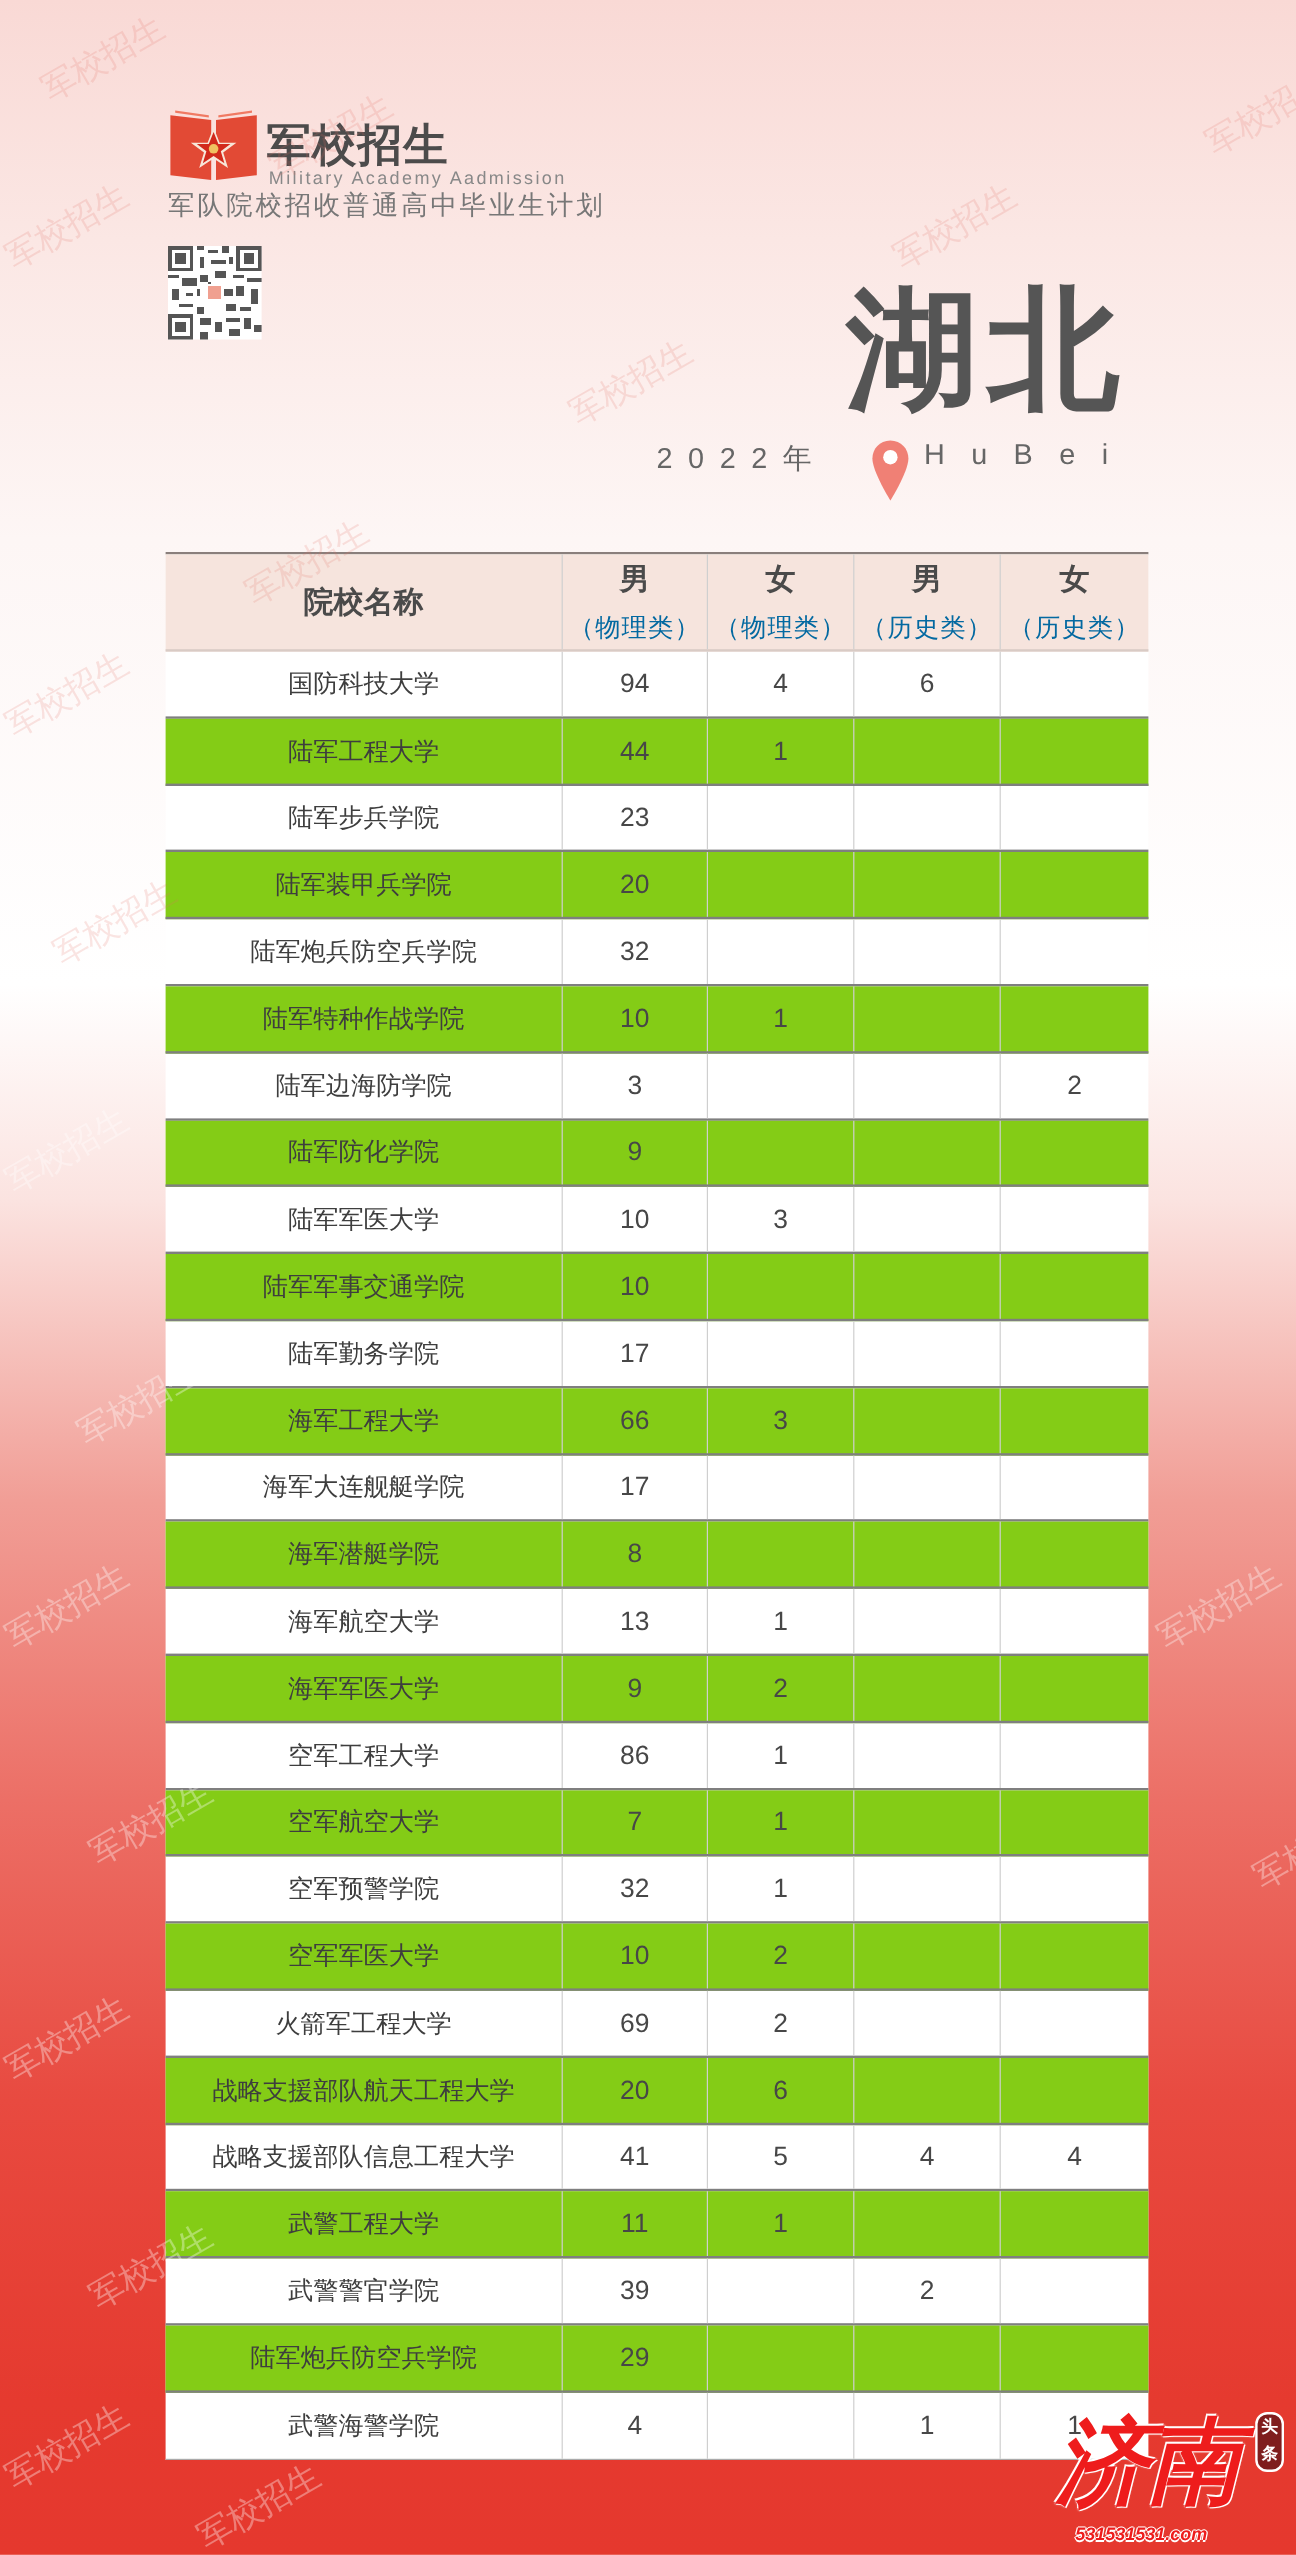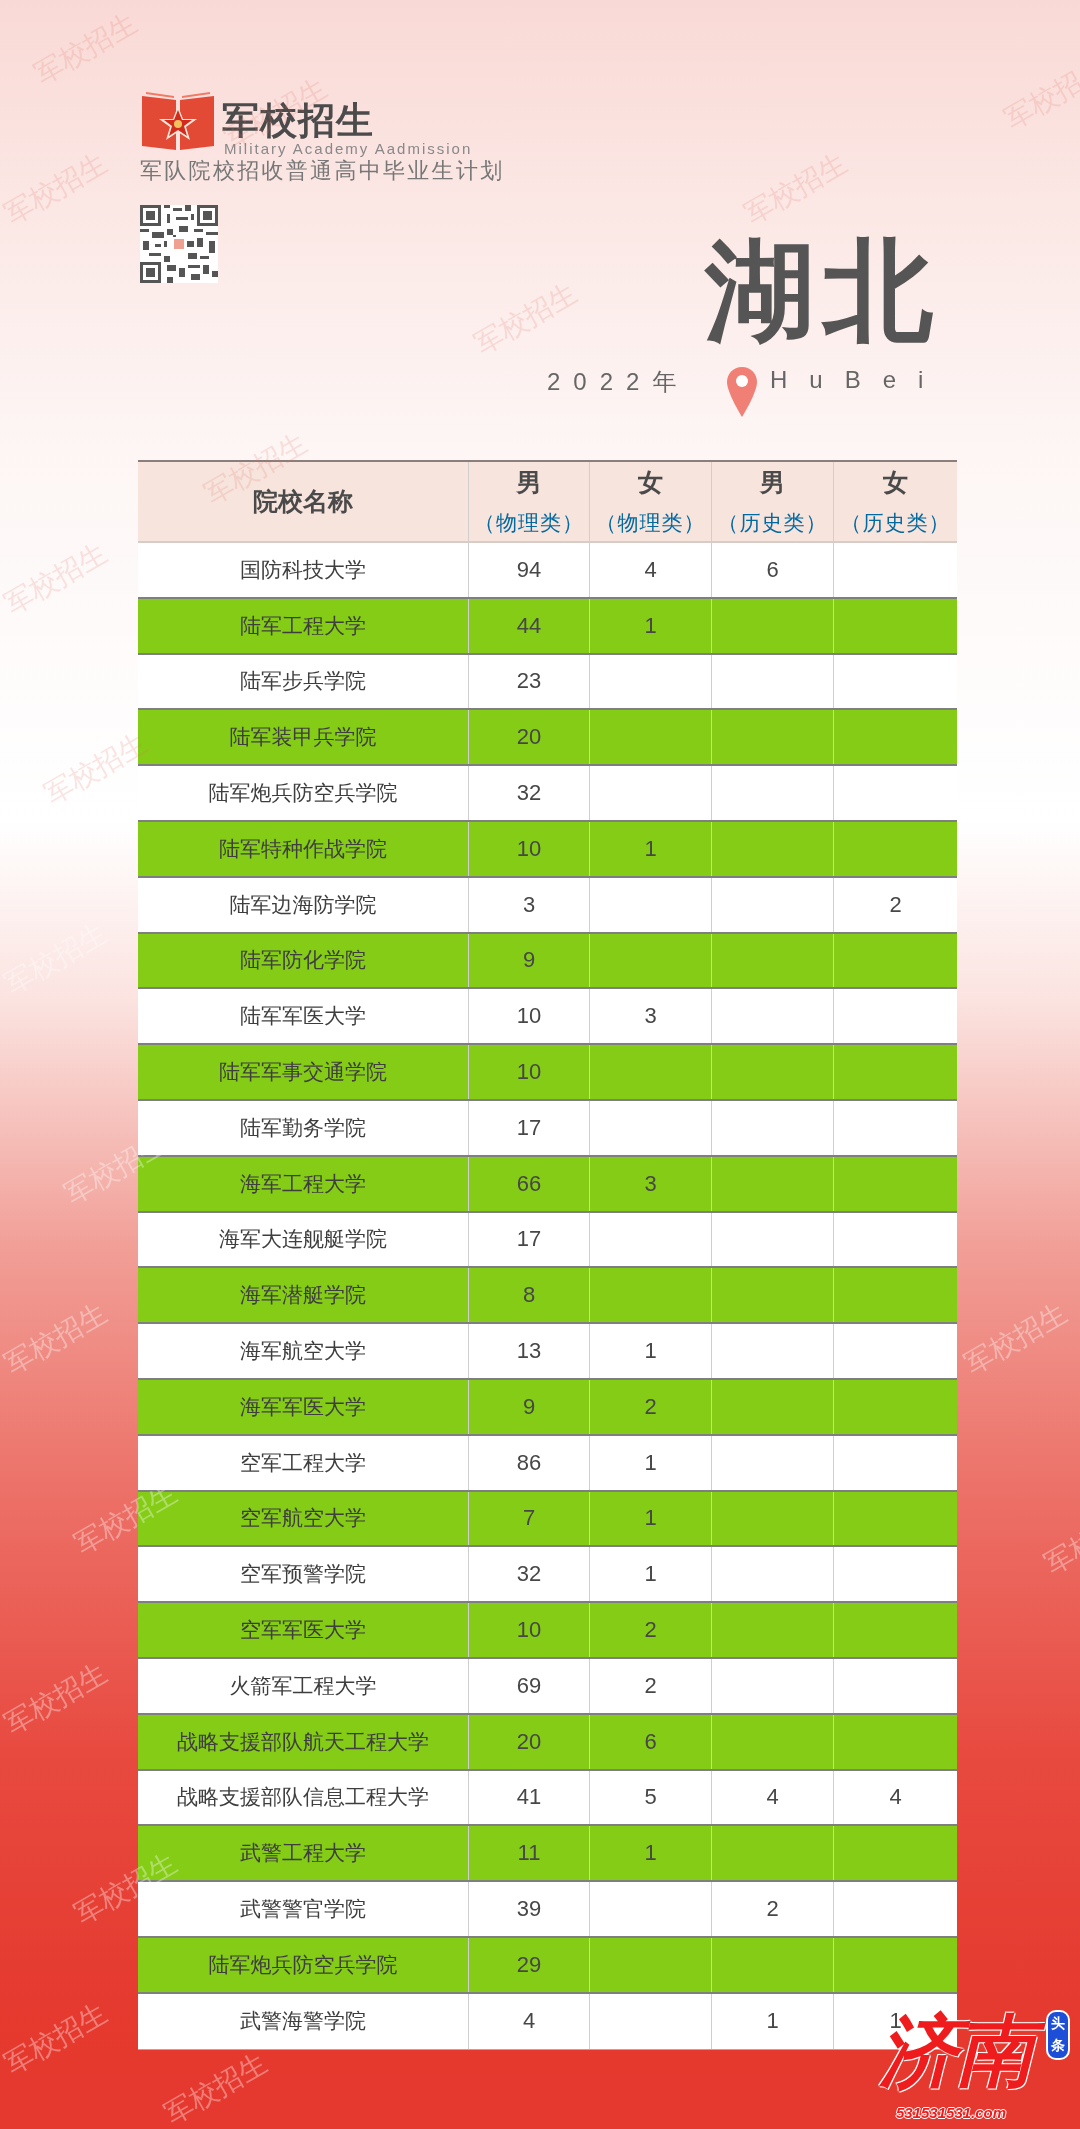--- a/index.html
+++ b/index.html
@@ -43,21 +43,21 @@
   .c3 { width: 122px; }
   .c4 { width: 123px; }
   .head .c0 { font-size: 25px; font-weight: bold; color: #4a4a4a; }
   .head .cell { flex-direction: column; }
   .gender { font-size: 25px; font-weight: bold; color: #4a4a4a; line-height: 1; margin-top: 4px; }
   .subject { font-size: 21px; color: #0369a1; margin-top: 14px; font-family: Liberation Mono, monospace; letter-spacing: 1px; }
   .num { font-family: "Liberation Sans", sans-serif; font-size: 22px; color: #474747; }
 
   
   .jinan { left: 880px; top: 2000px; font-size: 78px; font-weight: bold; color: #ee1c1c; font-family: "DejaVu Serif", serif; font-style: italic; text-shadow: 0 0 2px #fff, 0 0 1px #fff, 1px 1px 0 #fff, -1px -1px 0 #fff; z-index: 6; letter-spacing: -2px; }
-  .toutiao { left: 1046px; top: 2010px; width: 24px; height: 50px; border: 2px solid #fff; border-radius: 10px; background: #1d4ed8; color: #fff; font-size: 14px; font-weight: bold; line-height: 22px; text-align: center; z-index: 6; box-sizing: border-box; }
+  .toutiao { left: 1046px; top: 2010px; width: 24px; height: 50px; border: 2px solid #fff; border-radius: 10px; background: #7f1d1d; color: #fff; font-size: 14px; font-weight: bold; line-height: 22px; text-align: center; z-index: 6; box-sizing: border-box; }
   .site { left: 896px; top: 2104px; font-size: 15px; font-weight: bold; color: #ee1c1c; font-family: "Liberation Sans", sans-serif; text-shadow: 0 0 1px #fff, 1px 0 0 #fff, -1px 0 0 #fff, 0 1px 0 #fff, 0 -1px 0 #fff; z-index: 6; font-style: italic; }
 </style>
 </head>
 <body>
 
 <div class="wm top" style="left:30px;top:30px;">军校招生</div>
 <div class="wm top" style="left:220px;top:95px;">军校招生</div>
 <div class="wm top" style="left:1000px;top:75px;">军校招生</div>
 <div class="wm top" style="left:0px;top:170px;">军校招生</div>
 <div class="wm top" style="left:740px;top:170px;">军校招生</div>

